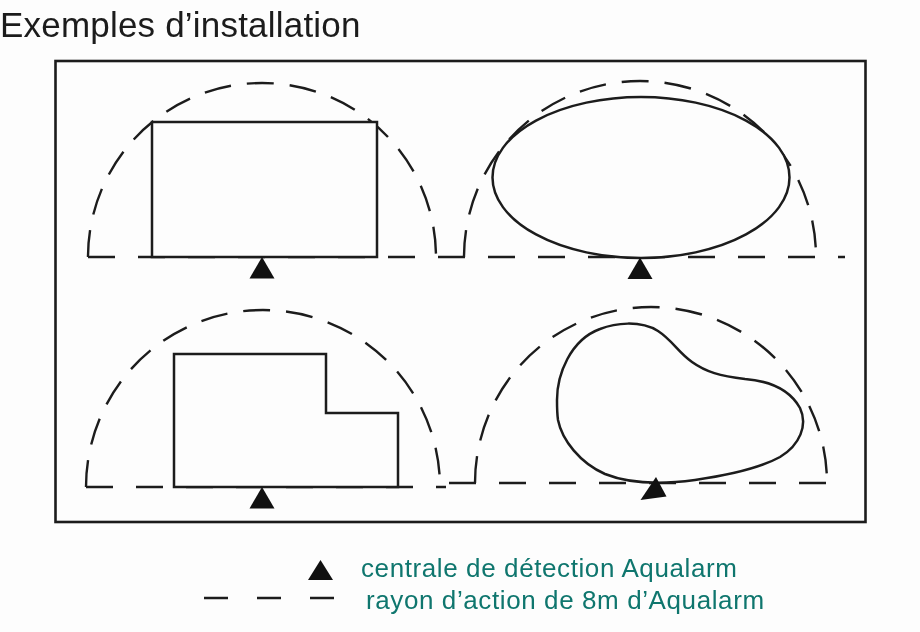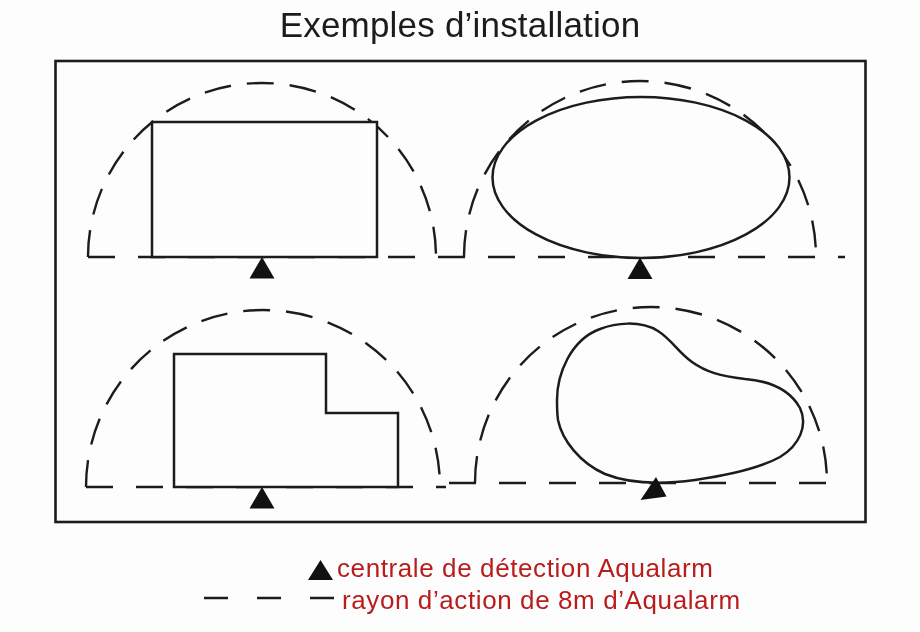--- a/index.html
+++ b/index.html
@@ -7,35 +7,36 @@
     position:relative;
     width:920px;height:632px;
     background:#fdfdfd;
     font-family:"Liberation Sans", sans-serif;
     color:#1c1c1c;
     overflow:hidden;
   }
   #title{
     position:absolute;
     left:0; top:5px; width:920px;
-    text-align:center;
+    text-align:left;
     font-size:35px;
     font-weight:500;
     letter-spacing:0.2px;
     color:#1c1c1c;
   }
   #diagram-svg{
     position:absolute; left:0; top:0;
   }
   .legend-label{
     position:absolute;
     font-size:26px;
     letter-spacing:0.6px;
-    color:#b91c1c;
+    color:#0f766e;
     white-space:nowrap;
+    margin-left:24px;
   }
   #legend-label-centrale{ left:337px; top:553px; }
   #legend-label-rayon{ left:342px; top:585px; }
   .legend-marker{ position:absolute; }
   #legend-marker-triangle{ left:308px; top:560px; }
   #legend-marker-dash{ left:202px; top:594px; }
 </style>
 </head>
 <body>
 

